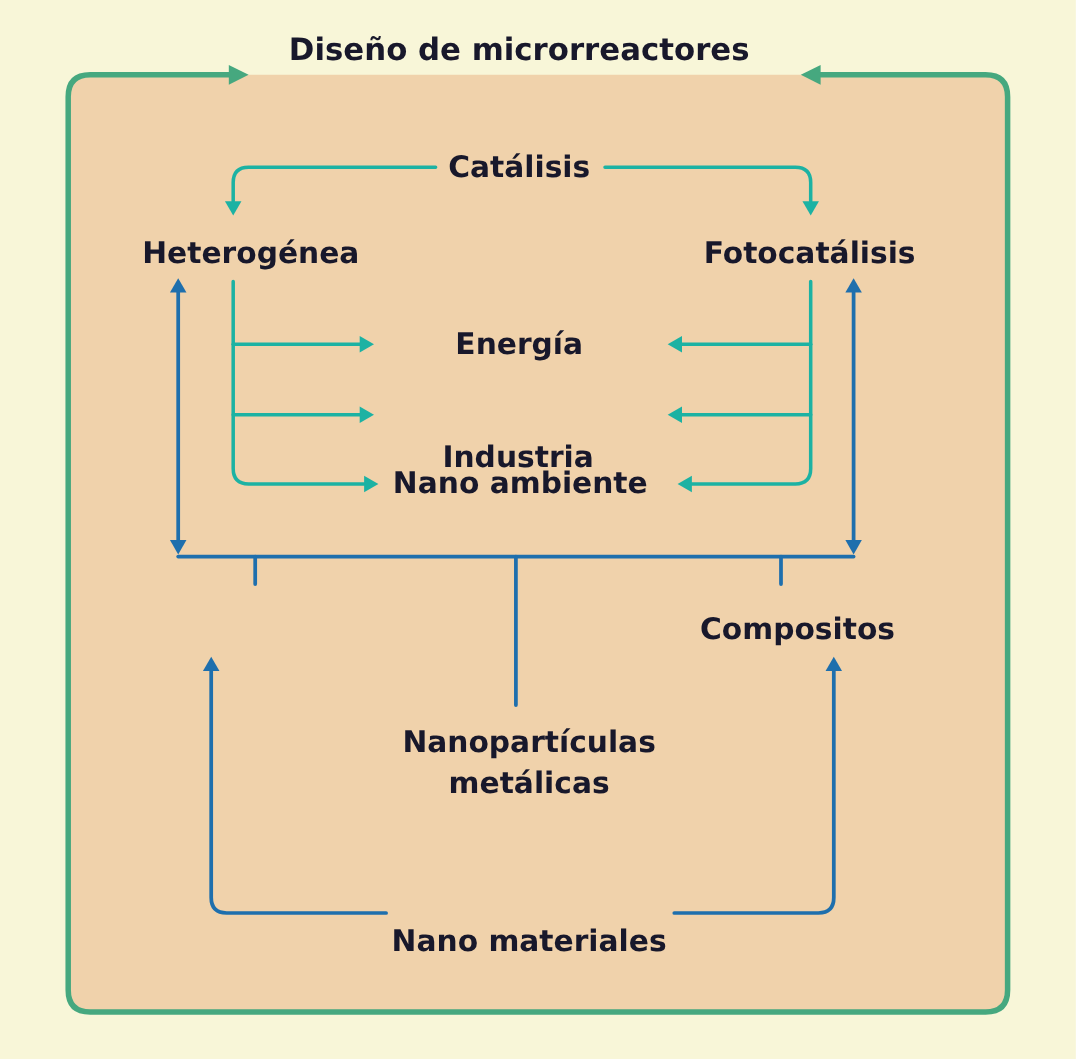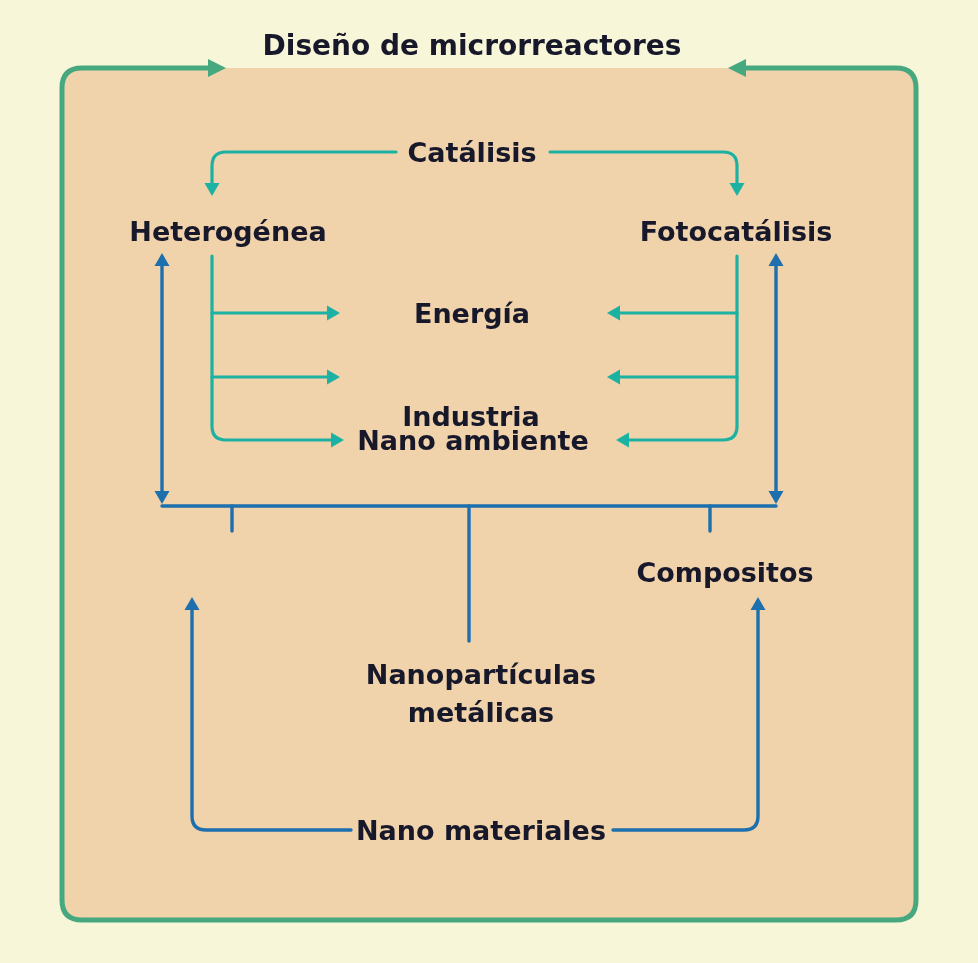--- a/index.html
+++ b/index.html
@@ -111,15 +111,15 @@
   <div class="label" style="left:471px; top:377px;margin-top:39px;">Industria</div>
 
   <div class="label" style="left:473px; top:440px;">Nano ambiente</div>
 
 
   <div class="label" style="left:709px; top:572px;margin-left:16px;">Compositos</div>
 
   <div class="label multiline" style="left:481px; top:694px;">Nanopartículas
 metálicas</div>
 
-  <div class="label" style="left:481px; top:830px;">Nano materiales</div>
+  <div class="label" style="left:481px; top:856px;">Nano materiales</div>
 
 </div>
 
 </body></html>

